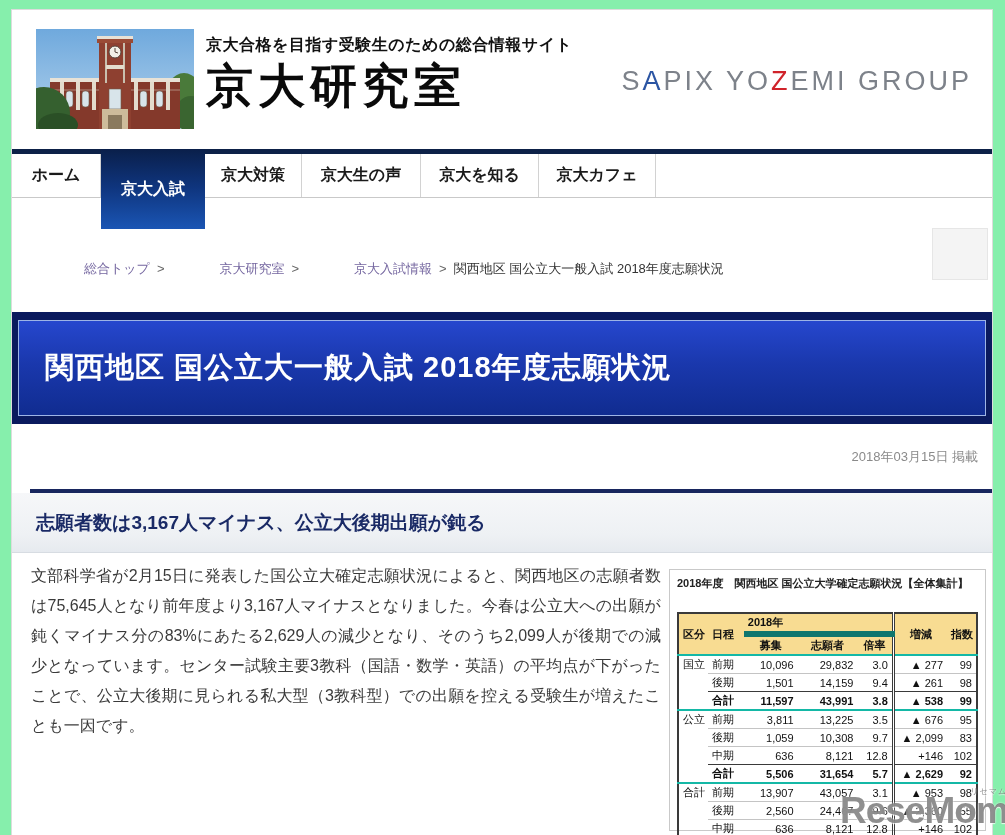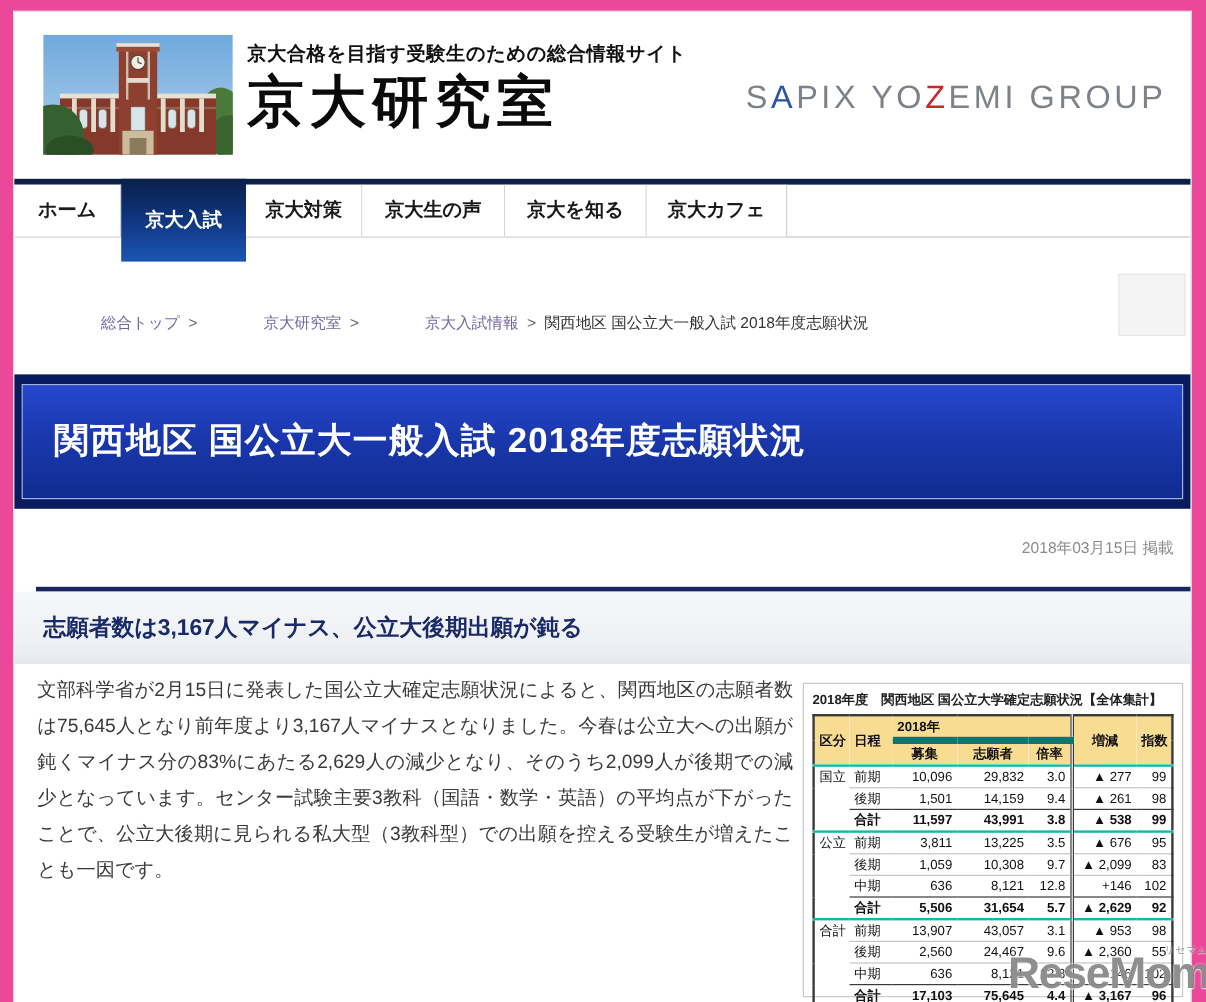--- a/index.html
+++ b/index.html
@@ -1,37 +1,37 @@
 <!DOCTYPE html>
 <html lang="ja"><head>
 <meta charset="utf-8">
 <style>
   * { margin:0; padding:0; box-sizing:border-box; }
   html,body { width:1005px; height:835px; }
   body { font-family:"Liberation Sans","DejaVu Sans",sans-serif; background:#ececec; position:relative; overflow:hidden; }
-  .page { position:absolute; inset:0; background:#ec4899; }
+  .page { position:absolute; inset:0; background:#86efac; }
   .content { position:absolute; left:11px; top:9px; width:982px; bottom:0; background:#fff;
              border:1px solid #dcdcdc; border-bottom:none; }
 
   
   .site-header { position:absolute; left:0; top:0; width:100%; height:139px; background:#fff; }
   .logo-photo { position:absolute; left:24px; top:19px; width:158px; height:100px; display:block; cursor:pointer; }
   .logo-text { position:absolute; left:194px; top:25px; }
   .tagline { font-size:16px; font-weight:bold; color:#111; letter-spacing:.5px; }
   .site-title { margin-top:2px; font-family:"DejaVu Serif","Liberation Serif",serif; font-size:47px; font-weight:800; color:#0a0a0a; letter-spacing:5px; line-height:1.2; }
   .brand { position:absolute; right:20px; top:56px; font-size:27px; letter-spacing:3px; color:#7d828a; font-weight:400; }
   .brand .c-blue { color:#2b55a3; }
   .brand .c-red  { color:#d0232a; }
 
   
   .nav-topline { position:absolute; left:0; top:139px; width:100%; height:5px; background:#0d2148; }
   .nav { position:absolute; left:0; top:144px; width:100%; height:44px; background:#fff; border-bottom:1px solid #c9c9c9; display:flex;text-align:right; }
   .tab { display:flex; align-items:center; justify-content:center; font-size:16px; font-weight:bold; color:#1a1a1a; border-right:1px solid #d2d2d2; cursor:pointer; background:#fff; }
   .tab-active-slot { border-right:1px solid #d2d2d2; }
-  .tab-active { position:absolute; left:89px; top:139px; width:104px; height:69px; z-index:2;
+  .tab-active { position:absolute; left:89px; top:139px; width:104px; height:80px; z-index:2;
     background:linear-gradient(180deg,#0a1f4a 0%,#0f357e 48%,#1a55b4 100%);
     color:#fff; display:flex; align-items:center; justify-content:center; font-size:16px; font-weight:bold; cursor:pointer; }
 
   
   .breadcrumb { position:absolute; left:24px; top:250px; font-size:13px; color:#555; white-space:nowrap; }
   .breadcrumb a { color:#7567a0; text-decoration:none; cursor:pointer;margin-left:48px; }
   .breadcrumb .sep { margin:0 7px; color:#666; }
   .breadcrumb .current { color:#333; }
   .side-widget { position:absolute; right:4px; top:218px; width:56px; height:52px; background:#f4f4f4; border:1px solid #e6e6e6; }
 
@@ -46,21 +46,21 @@
   .rule { position:absolute; left:18px; right:0; top:479px; height:4px; background:#18265e; }
   .subheading { position:absolute; left:0; right:0; top:483px; height:60px; display:flex; align-items:center; padding-left:24px;
     background:linear-gradient(180deg,#f6f7f9 0%,#eef1f4 70%,#e6eaef 100%); border-bottom:1px solid #d7dce2;
     font-size:19px; font-weight:bold; color:#1a2a66; }
 
   
   .article-body { position:absolute; left:19px; top:551px; width:630px; font-size:16px; color:#3a3a3a; line-height:30px; text-align:justify; }
 
   
   .figure-box { position:absolute; left:657px; top:559px; width:317px; height:262px; background:#fff; border:1px solid #c9c9c9; padding:6px 7px; cursor:pointer; }
-  .fig-title { font-size:11px; font-weight:bold; color:#222; margin-bottom:4px; white-space:nowrap; }
+  .fig-title { font-size:11px; font-weight:bold; color:#222; margin-bottom:21px; white-space:nowrap; }
   table.adm { width:100%; border-collapse:collapse; table-layout:fixed; font-size:11px; color:#111; border:2px solid #3a3a3a; }
   .adm th, .adm td { padding:1px 4px; height:15px; overflow:hidden; white-space:nowrap; }
   .adm thead th { background:#f8dc92; font-weight:bold; text-align:left; }
   .adm thead { border-bottom:2px solid #3a3a3a; }
   .adm th.year { border-bottom:6px solid #0f766e; }
   .adm th.c { text-align:center; }
   .adm .num { text-align:right; }
   .adm td { border-top:1px solid #c4c4c4; }
   .adm tr.group-start td { border-top:2px solid #14b8a6; }
   .adm tr.total-row td { border-top:1px solid #3a3a3a; font-weight:bold; }

